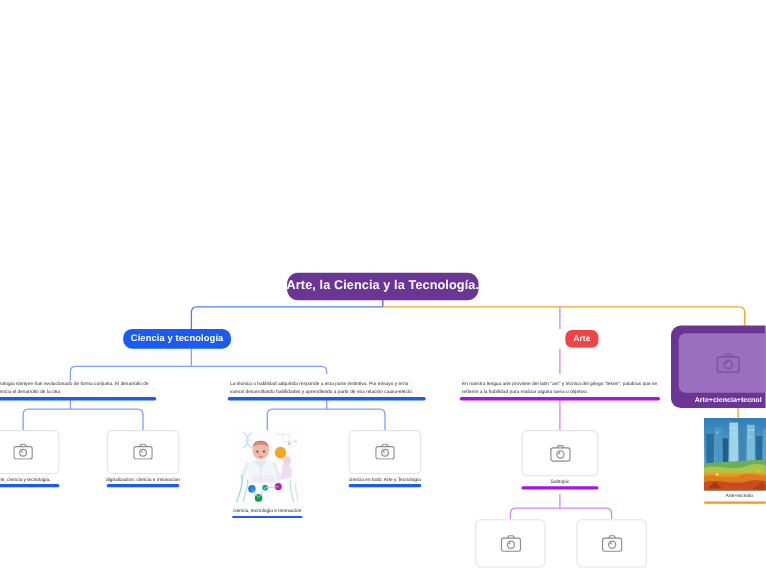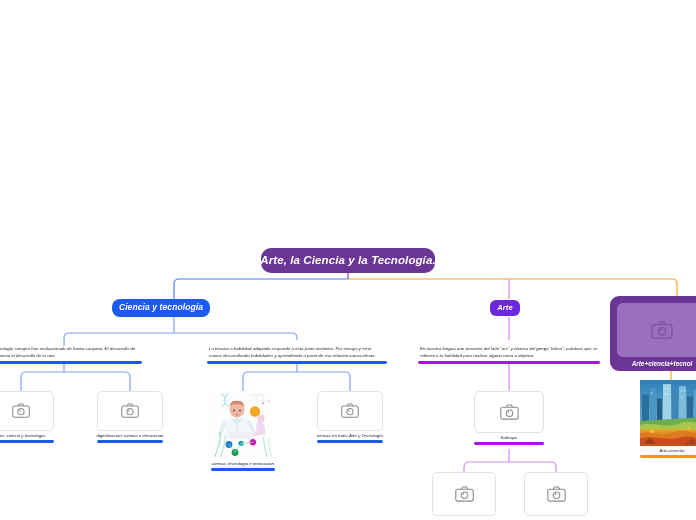--- a/index.html
+++ b/index.html
@@ -13,21 +13,20 @@
     position: relative;
     overflow: hidden;
     font-family: "Liberation Sans", sans-serif;
     -webkit-font-smoothing: antialiased;
   }
   #canvas {
     position: absolute;
     inset: 0;
     width: 640px;
     height: 520px;
-    font-style: italic;
   }
   #edges {
     position: absolute;
     left: 0;
     top: 0;
     width: 696px;
     height: 520px;
     pointer-events: none;
   }
 
@@ -193,21 +192,21 @@
   </svg>
 
   <div class="node pill root" style="left:261px; top:248px; width:174px; height:25px; background:#6a3594;">
     <span>Arte, la Ciencia y la Tecnología.</span>
   </div>
 
   <div class="node pill branch" style="left:112px; top:299px; width:98px; height:18px; background:#1b5bf0;">
     <span>Ciencia y tecnología</span>
   </div>
 
-  <div class="node pill small" style="left:490px; top:300px; width:30px; height:16px; background:#6d28d9;">
+  <div class="node pill small" style="left:514px; top:300px; width:30px; height:16px; background:#ef4444;">
     <span>Arte</span>
   </div>
 
   <div class="node uline" style="left:-38px; top:338px; width:180px; height:26px;">
     <div class="txt">La ciencia y la tecnología siempre han evolucionado de forma conjunta. El desarrollo de una conlleva o potencia el desarrollo de la otra</div>
     <div class="bar" style="background:#1b5bf0;"></div>
   </div>
 
   <div class="node uline" style="left:207px; top:338px; width:180px; height:26px;">
     <div class="txt">La técnica o habilidad adquirida responde a esta parte instintiva. Por ensayo y error vamos desarrollando habilidades y aprendiendo a partir de esa relación causa-efecto.</div>

